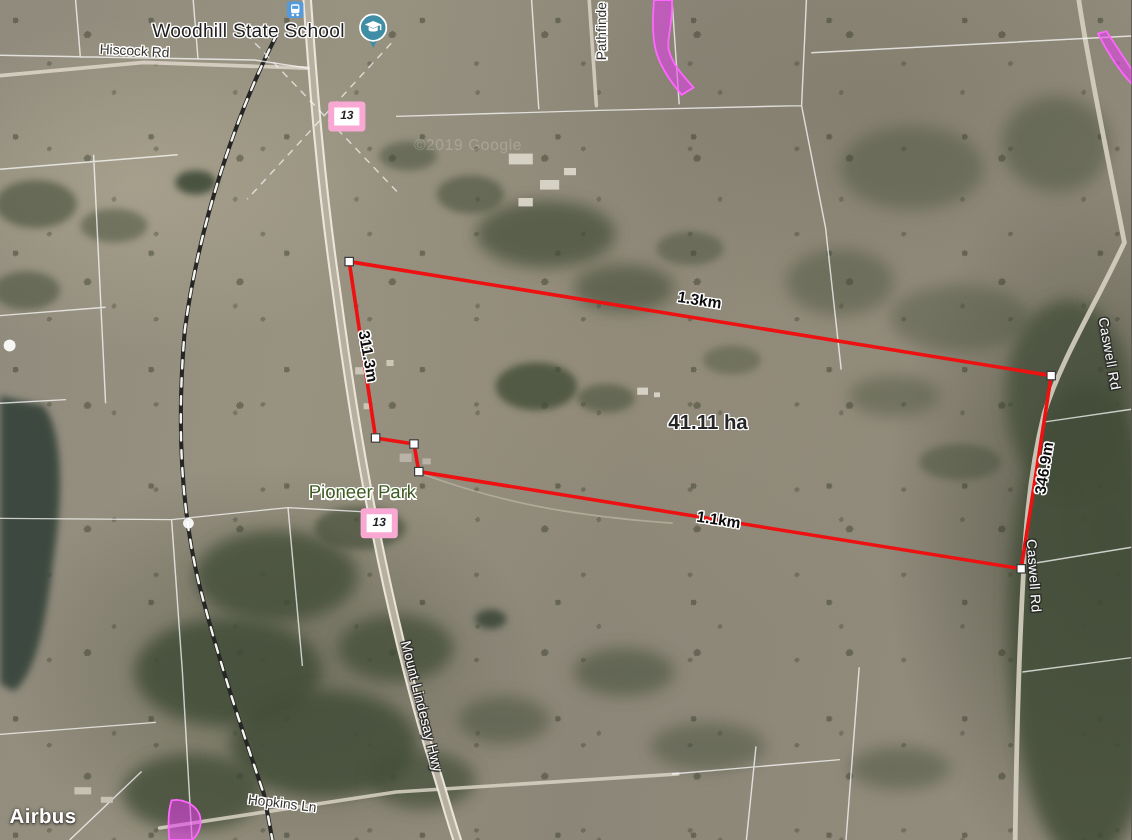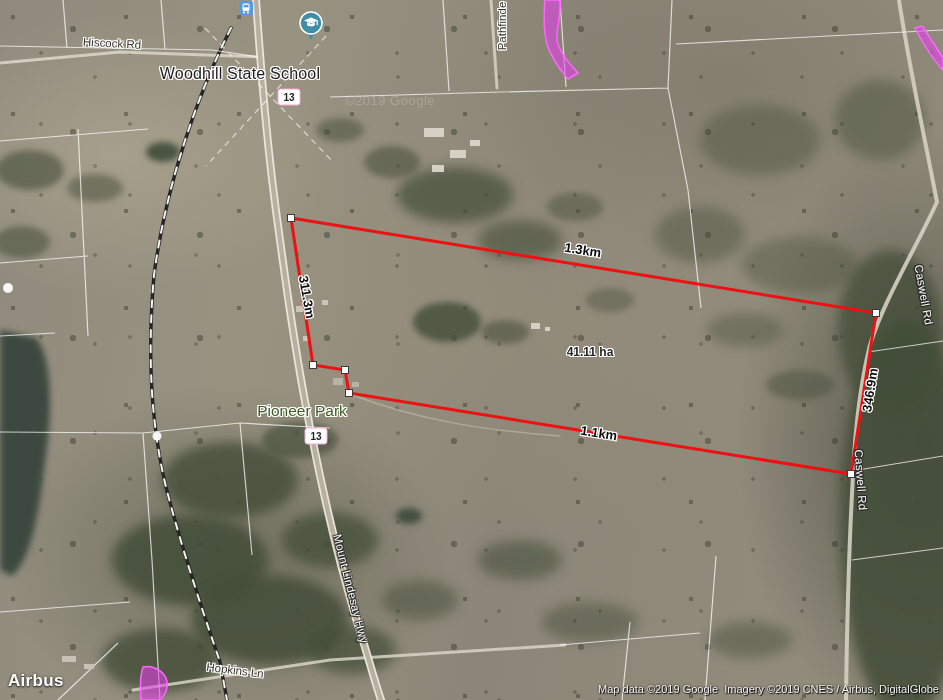--- a/index.html
+++ b/index.html
@@ -29,29 +29,29 @@
   }
   svg.scene{position:absolute;inset:0;}
   .lbl{position:absolute;white-space:nowrap;transform:translate(-50%,-50%);line-height:1;}
   .halo-w{text-shadow:-1px -1px 0 #fff,1px -1px 0 #fff,-1px 1px 0 #fff,1px 1px 0 #fff,0 -1px 0 #fff,0 1px 0 #fff,-1px 0 0 #fff,1px 0 0 #fff;}
   .halo-d{text-shadow:-1px -1px 0 rgba(40,40,40,.9),1px -1px 0 rgba(40,40,40,.9),-1px 1px 0 rgba(40,40,40,.9),1px 1px 0 rgba(40,40,40,.9),0 1px 2px rgba(0,0,0,.8);}
   .road-dark{font-size:11.5px;font-weight:400;color:#35342f;}
   .road-light{font-size:11.5px;font-weight:400;color:#fdfdfb;letter-spacing:.3px;}
   .place{font-size:16px;font-weight:500;color:#1e1e1e;letter-spacing:.2px;}
   .park{font-size:15.5px;font-weight:500;color:#3e5c22;}
   .meas{font-size:13px;font-weight:700;color:#0c0c0c;}
-  .area{font-size:12px;font-weight:700;color:#262626;}
+  .area{font-size:17px;font-weight:700;color:#262626;}
   .shield{
     position:absolute;transform:translate(-50%,-50%);
-    width:21px;height:15px;background:#fff;border:1px solid #f9a8d4;border-radius:3px;
+    width:21px;height:15px;background:#fff;border:5px solid #f9a8d4;border-radius:3px;
     display:flex;align-items:center;justify-content:center;
-    font-size:10px;font-weight:600;color:#222;
+    font-size:10px;font-weight:600;color:#222;font-style:italic;
   }
   .poi{position:absolute;}
-  .watermark{position:absolute;font-size:13px;color:rgba(255,255,255,.20);letter-spacing:.5px;}
+  .watermark{position:absolute;font-size:13px;color:rgba(255,255,255,.20);letter-spacing:.5px;margin-top:20px;}
   .logo{
     position:absolute;left:8px;bottom:9px;font-size:17px;font-weight:700;color:#fff;
     letter-spacing:.3px;text-shadow:0 1px 2px rgba(0,0,0,.7),0 0 3px rgba(0,0,0,.5);
   }
   .attr{
     position:absolute;right:4px;bottom:5px;font-size:11px;color:#f4f4f4;white-space:pre;
     text-shadow:0 0 2px #000,1px 1px 1px rgba(0,0,0,.9);
   }
 </style>
 </head>
@@ -193,31 +193,30 @@
     </svg>
   </div>
 
   <div class="shield" style="left:289px;top:97px;">
     <span>13</span>
   </div>
   <div class="shield" style="left:316px;top:436px;">
     <span>13</span>
   </div>
 
-  <div class="lbl place halo-w" style="left:240px;top:27px;margin-top:47px;">Woodhill State School</div>
+  <div class="lbl place halo-w" style="left:207px;top:27px;">Woodhill State School</div>
   <div class="lbl park halo-w" style="left:262px;top:411px;margin-left:40px;">Pioneer Park</div>
 
   <div class="lbl road-dark halo-w" style="left:112px;top:44px;transform:translate(-50%,-50%) rotate(3deg);">Hiscock Rd</div>
   <div class="lbl road-dark halo-w" style="left:503px;top:26px;transform:translate(-50%,-50%) rotate(-90deg);">Pathfinde</div>
   <div class="lbl road-light halo-d" style="left:350px;top:589px;transform:translate(-50%,-50%) rotate(76deg);">Mount Lindesay Hwy</div>
   <div class="lbl road-light halo-d" style="left:923px;top:295px;transform:translate(-50%,-50%) rotate(80deg);">Caswell Rd</div>
   <div class="lbl road-light halo-d" style="left:860px;top:480px;transform:translate(-50%,-50%) rotate(86deg);">Caswell Rd</div>
   <div class="lbl road-dark halo-w" style="left:235px;top:671px;transform:translate(-50%,-50%) rotate(7deg);">Hopkins Ln</div>
 
   <div class="lbl meas halo-w" style="left:583px;top:250px;transform:translate(-50%,-50%) rotate(9deg);">1.3km</div>
   <div class="lbl meas halo-w" style="left:599px;top:433px;transform:translate(-50%,-50%) rotate(9deg);">1.1km</div>
   <div class="lbl meas halo-w" style="left:307px;top:297px;transform:translate(-50%,-50%) rotate(80deg);">311.3m</div>
   <div class="lbl meas halo-w" style="left:870px;top:390px;transform:translate(-50%,-50%) rotate(-81deg);">346.9m</div>
   <div class="lbl area halo-w" style="left:590px;top:352px;">41.11 ha</div>
 
   <div class="logo">Airbus</div>
-  <div class="attr">Map data ©2019 Google  Imagery ©2019 CNES / Airbus, DigitalGlobe</div>
 </div>
 
 </body></html>

